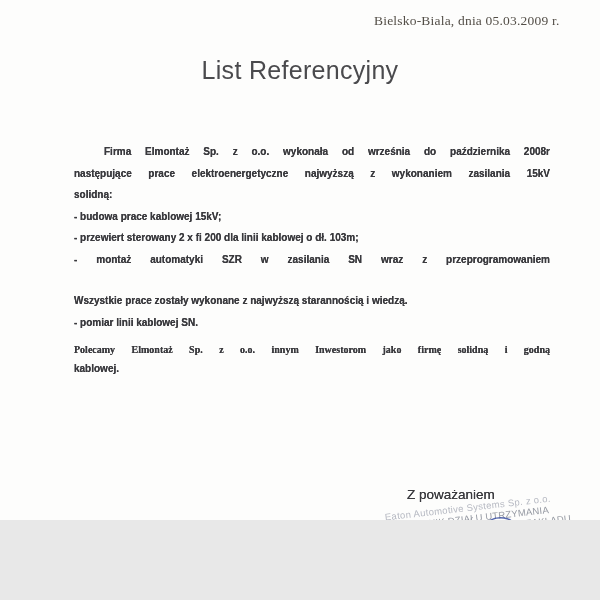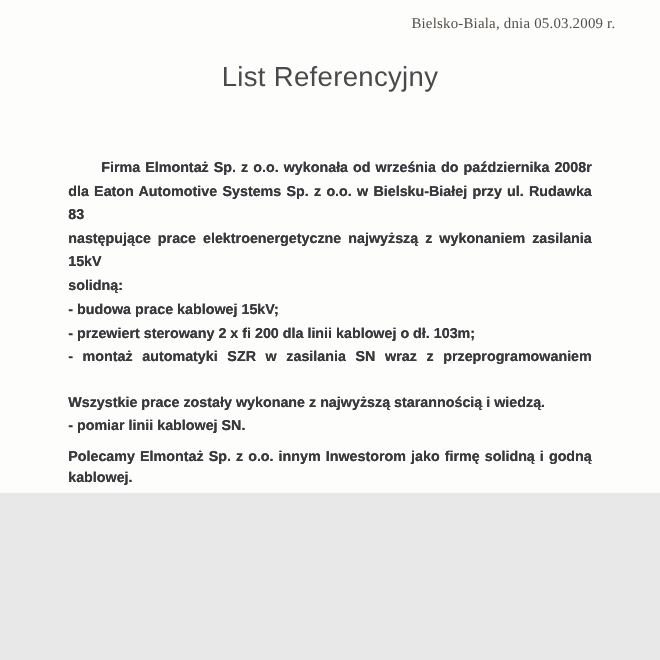--- a/index.html
+++ b/index.html
@@ -3,45 +3,45 @@
 <meta charset="utf-8">
 <style>
   :root{
     --body-text:#3a3a3e; --title-text:#4a4a4d; --date-text:#534e47;
     --stamp-grey:#9599a2; --stamp-faint:#b6b9c2; --signer-grey:#898c95;
     --ink-blue:#4054a4; --page-bg:#fdfdfc;
   }
   html,body{margin:0;padding:0;}
   body{background:#e8e8e8;}
   .page{
-    position:relative; width:600px; height:448px; overflow:hidden;
+    position:relative; width:600px; height:520px; overflow:hidden;
     background:var(--page-bg);
     font-family:"Liberation Sans", sans-serif;
   }
   .date{
     position:absolute; top:13px; left:374px;
     font-family:"Liberation Serif", serif;
     font-size:13.5px; color:var(--date-text); letter-spacing:0.2px;
     white-space:nowrap;
   }
   .title{
     position:absolute; top:56px; left:0; width:100%;
     margin:0; text-align:center;
     font-size:25px; font-weight:400; color:var(--title-text);
     letter-spacing:0.3px;
   }
   .body-block{
-    position:absolute; left:62px; top:141px; width:476px;
-    font-size:13px; font-weight:700; color:var(--body-text);
+    position:absolute; left:74px; top:141px; width:476px;
+    font-size:10px; font-weight:700; color:var(--body-text);
   }
   .ln{margin:0; line-height:21.5px; text-shadow:0 0 0.4px currentColor;}
   .just{text-align:justify; text-align-last:justify;}
   .indent{text-indent:30px;}
   .gap-quality{margin-top:20px;}
-  .gap-rec{margin-top:7px;}
+  .gap-rec{margin-top:7px;font-family:Liberation Serif, serif;}
   .tight{line-height:19px;}
   .closing{
     position:absolute; left:407px; top:487px;
     font-size:13.5px; font-weight:400; color:var(--body-text);
     text-shadow:0 0 0.4px currentColor;
   }
   .stamp{
     position:absolute; left:364px; top:502px; width:210px;
     transform:rotate(-6.5deg); transform-origin:50% 50%;
     text-align:center; line-height:11px; white-space:nowrap;
@@ -66,21 +66,20 @@
 <body>
 
 <div class="page">
 
   <div class="date">Bielsko-Biala, dnia 05.03.2009 r.</div>
 
   <h1 class="title">List Referencyjny</h1>
 
   <div class="body-block">
     <p class="ln just indent">Firma Elmontaż Sp. z o.o. wykonała od września do października 2008r</p>
-    <p class="ln just">dla Eaton Automotive Systems Sp. z o.o. w Bielsku-Białej przy ul. Rudawka 83</p>
     <p class="ln just">następujące prace elektroenergetyczne najwyższą z wykonaniem zasilania 15kV</p>
     <p class="ln">solidną:</p>
     <p class="ln">- budowa prace kablowej 15kV;</p>
     <p class="ln">- przewiert sterowany 2 x fi 200 dla linii kablowej o dł. 103m;</p>
     <p class="ln just">- montaż automatyki SZR w zasilania SN wraz z przeprogramowaniem</p>
     <p class="ln gap-quality">Wszystkie prace zostały wykonane z najwyższą starannością i wiedzą.</p>
     <p class="ln">- pomiar linii kablowej SN.</p>
     <p class="ln just gap-rec tight">Polecamy Elmontaż Sp. z o.o. innym Inwestorom jako firmę solidną i godną</p>
     <p class="ln tight">kablowej.</p>
   </div>

